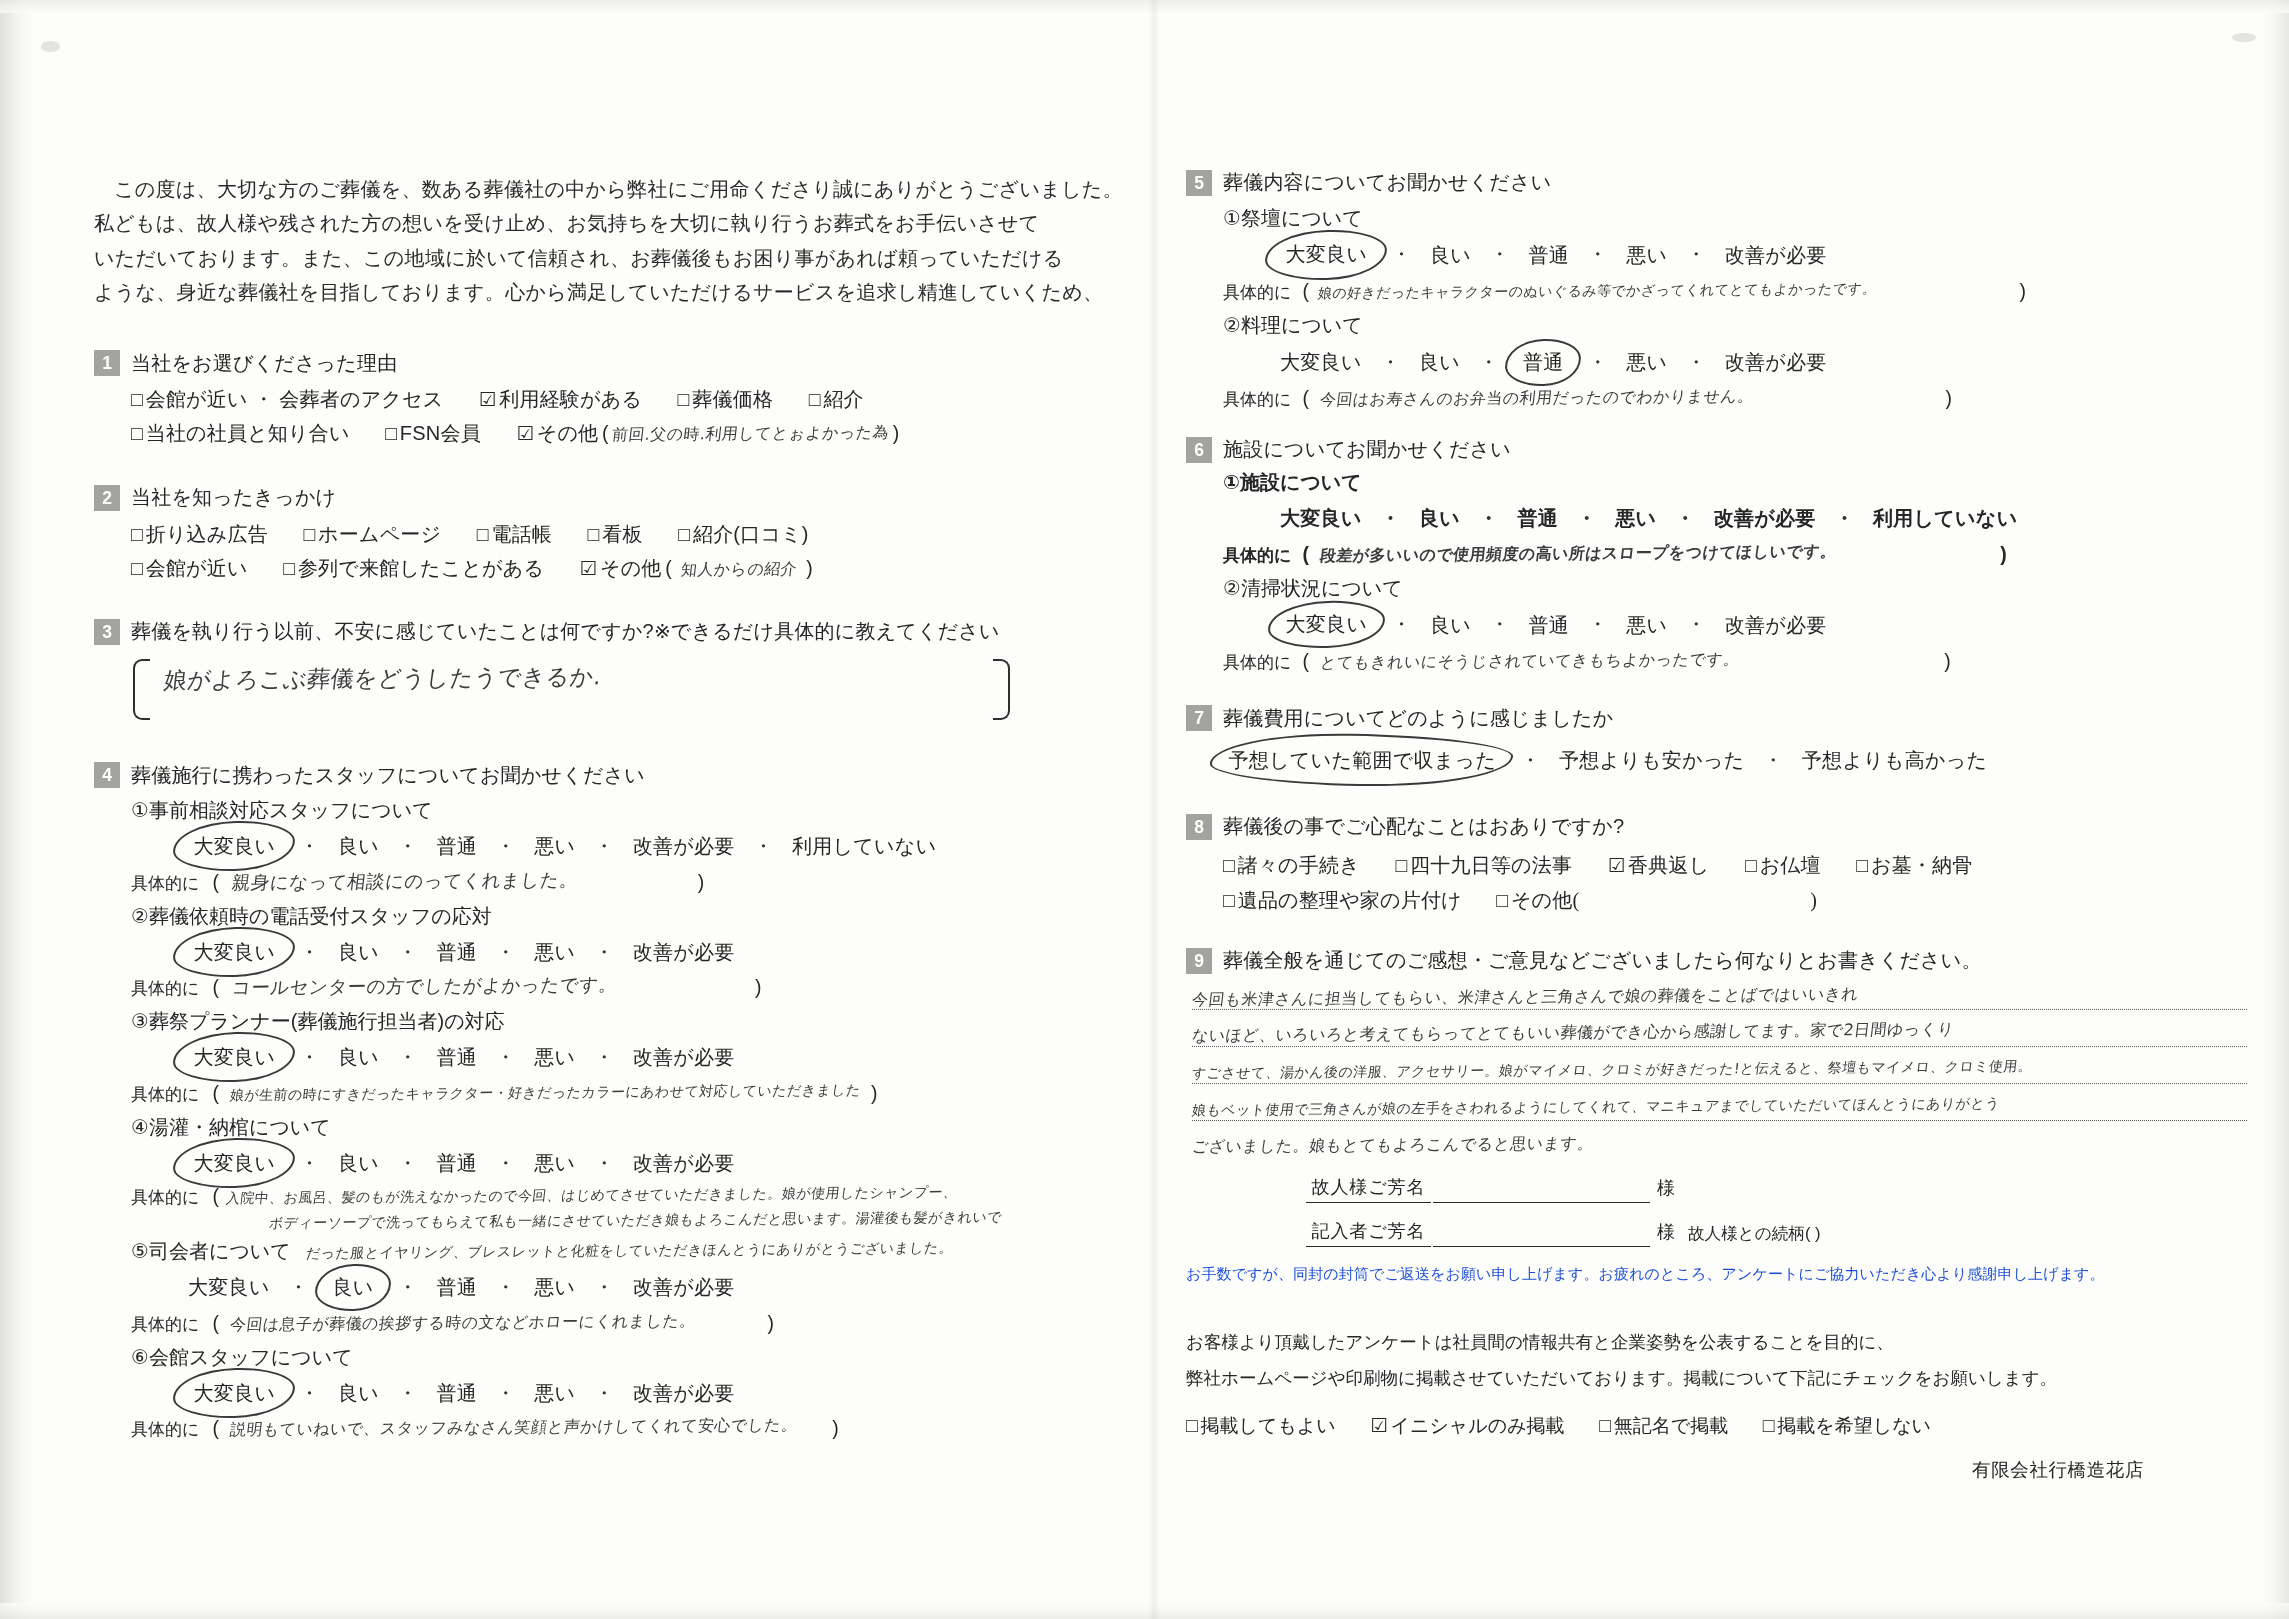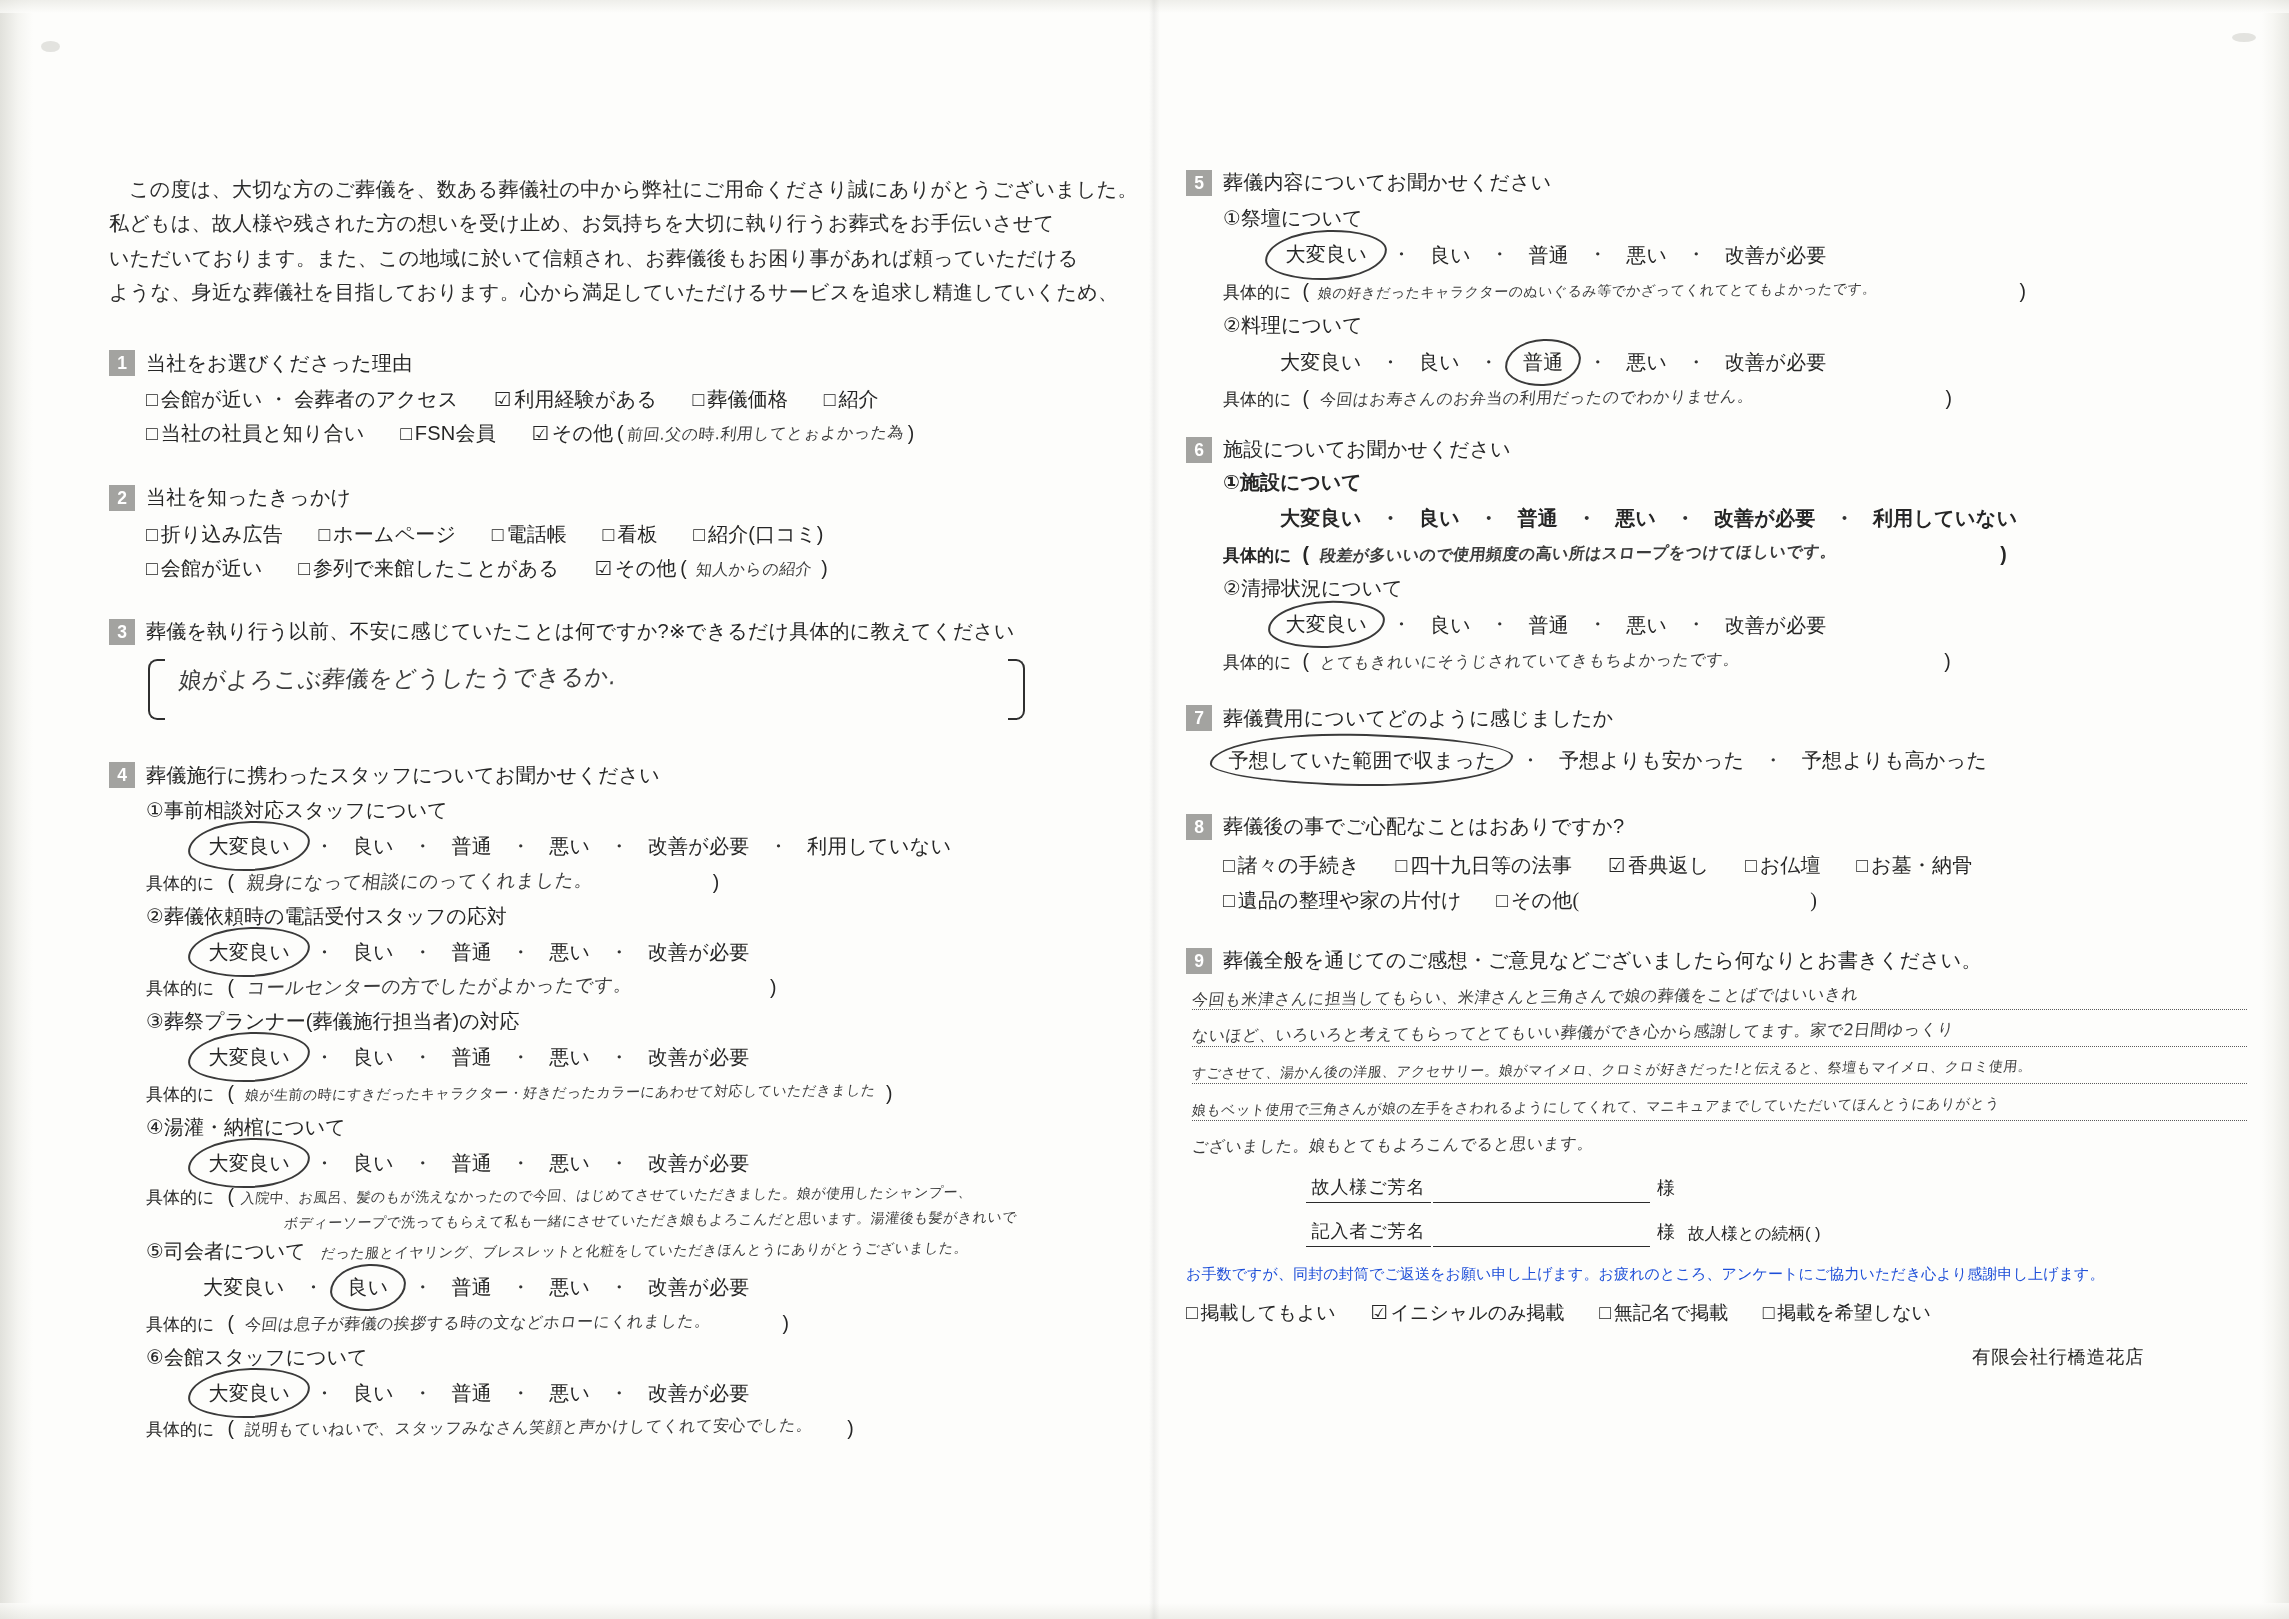--- a/index.html
+++ b/index.html
@@ -42,21 +42,21 @@
     background: linear-gradient(90deg, rgba(0,0,0,0) 0%, rgba(120,120,120,.10) 45%, rgba(0,0,0,0) 100%);
   }
   .blot { position:absolute; background:#c9c9c4; opacity:.5; border-radius:50%; }
 
   .col {
     position: absolute;
     top: 0;
     font-size: 20px;
     line-height: 1.42;
   }
-  .col-left  { left: 109px;  width: 1006px; }
+  .col-left  { left: 94px;  width: 1006px; }
   .col-right { left: 1186px; width: 1061px; }
 
   .intro {
     font-size: 20px;
     line-height: 1.72;
     letter-spacing: 0.3px;
     color: #2b2b2b;
     white-space: nowrap;
   }
   .intro .ln { display: block; }
@@ -493,20 +493,24 @@
       <div class="sigrow">
         <span class="siglabel">記入者ご芳名</span>
         <span class="sigfield"></span>
         <span class="sigsuffix">様</span>
         <span class="relation">故人様との続柄(          )</span>
       </div>
     </div>
 
     <div class="footnote">お手数ですが、同封の封筒でご返送をお願い申し上げます。お疲れのところ、アンケートにご協力いただき心より感謝申し上げます。</div>
 
+    <div class="policy">
+      <div>お客様より頂戴したアンケートは社員間の情報共有と企業姿勢を公表することを目的に、</div>
+      <div>弊社ホームページや印刷物に掲載させていただいております。掲載について下記にチェックをお願いします。</div>
+    </div>
 
     <div class="pubrow">
       <span><span class="cb">□</span><span>掲載してもよい</span></span>
       <span class="opt-gap"></span>
       <span><span class="cb">☑</span><span>イニシャルのみ掲載</span></span>
       <span class="opt-gap"></span>
       <span><span class="cb">□</span><span>無記名で掲載</span></span>
       <span class="opt-gap"></span>
       <span><span class="cb">□</span><span>掲載を希望しない</span></span>
     </div>

